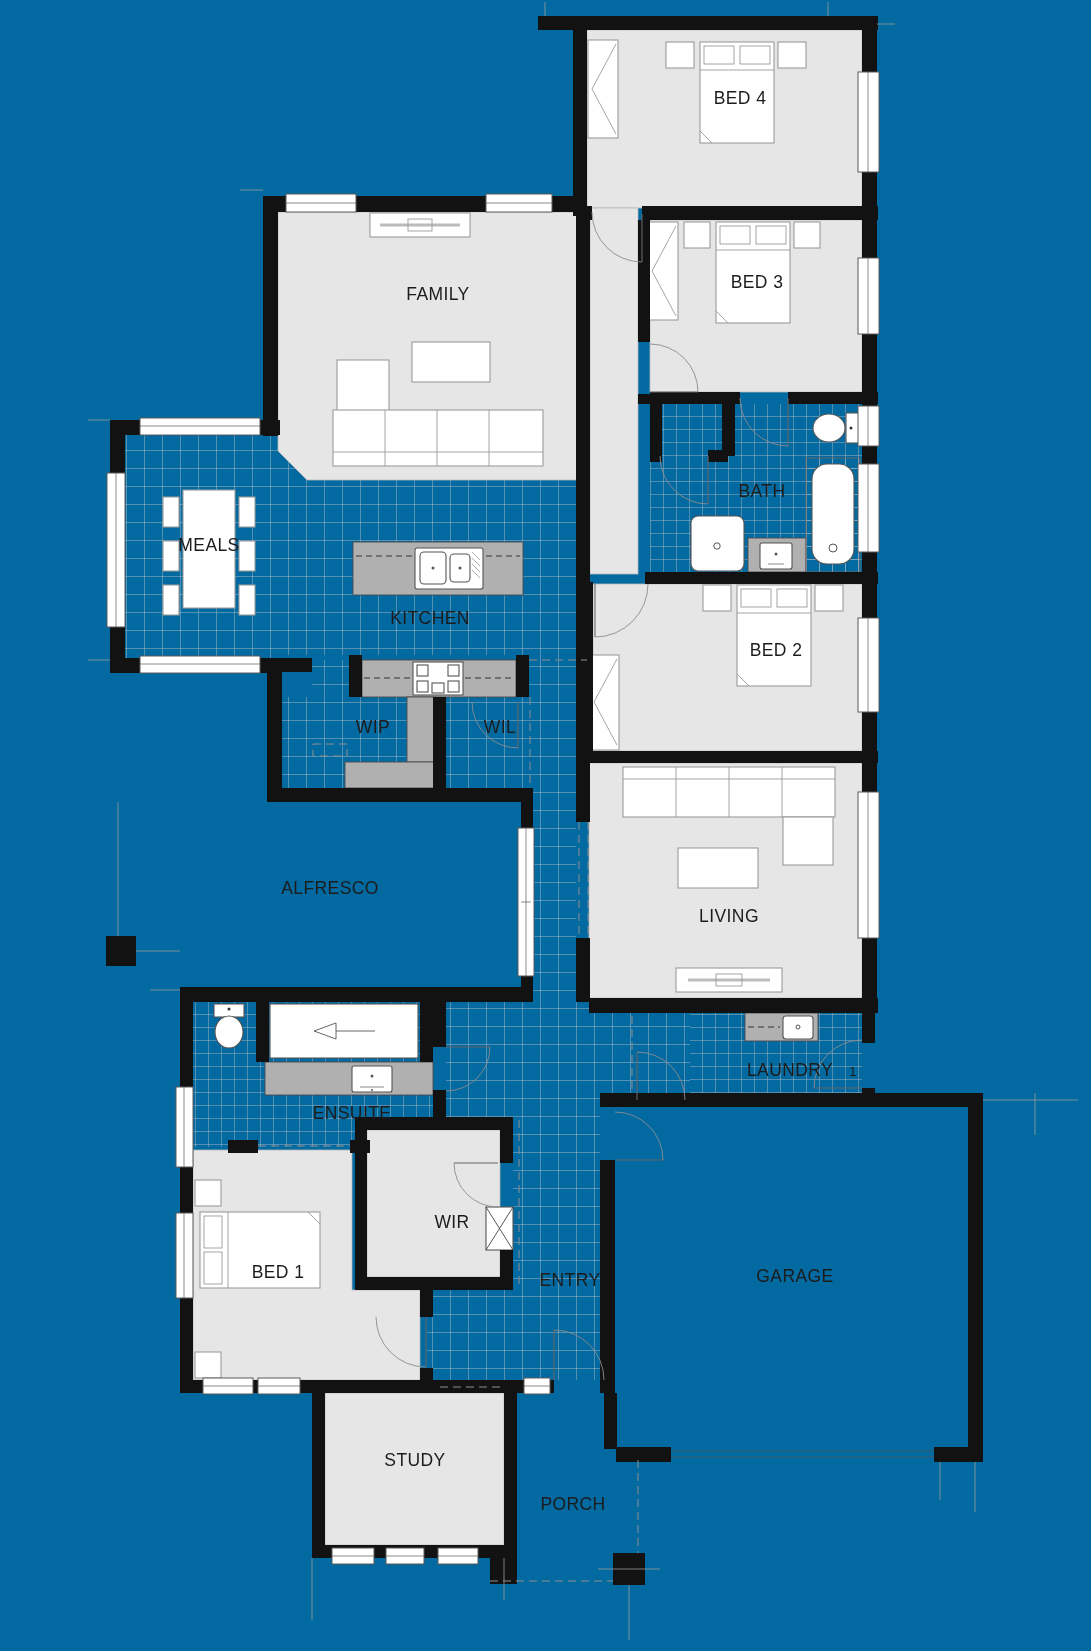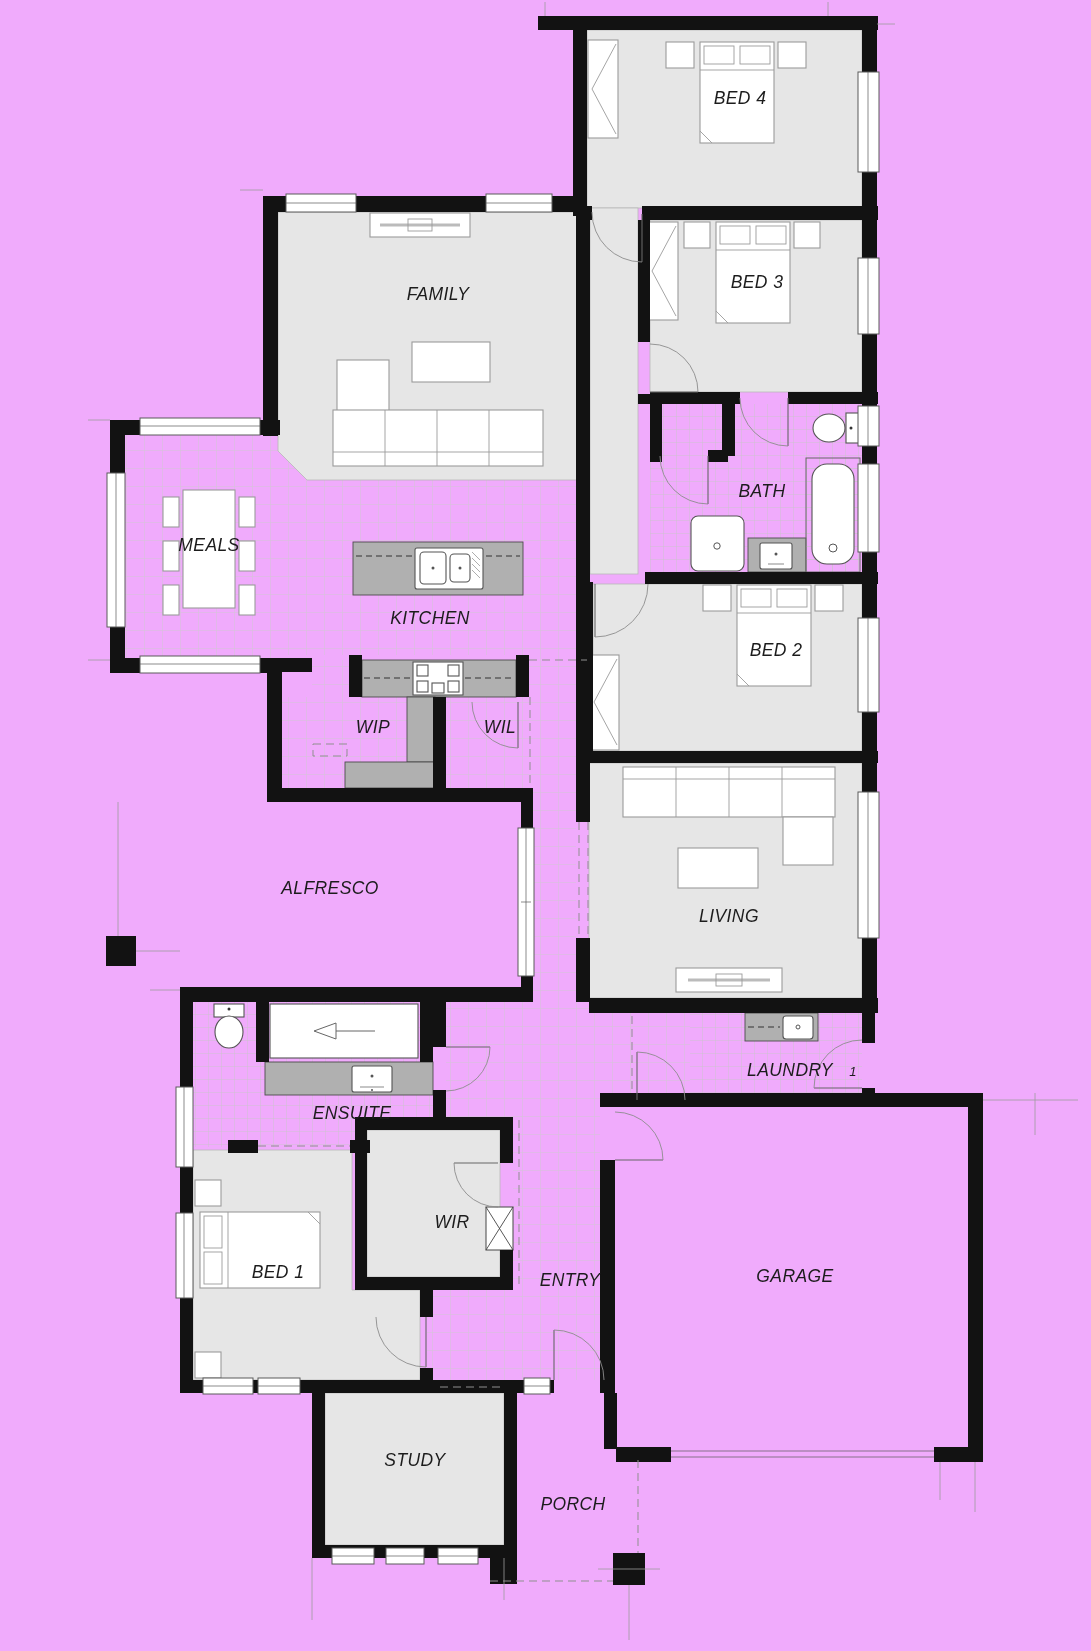--- a/index.html
+++ b/index.html
@@ -1,17 +1,17 @@
 <!DOCTYPE html>
 <html><head>
 <meta charset="utf-8">
 <style>
   html,body{margin:0;padding:0;background:#fff;}
-  .page{position:relative;width:1091px;height:1651px;background:#f0abfc;overflow:hidden;
-        font-family:"Liberation Sans",sans-serif;font-style:italic;}
+  .page{position:relative;width:1091px;height:1651px;background:#0369a1;overflow:hidden;
+        font-family:"Liberation Sans",sans-serif;}
   svg{position:absolute;left:0;top:0;}
   .w{fill:#121212;}
   .carpet{fill:#e6e6e6;stroke:#b8b8b8;stroke-width:0.8;}
   .tile18{fill:url(#t18);}
   .tile13{fill:url(#t13);}
   .bench{fill:#b0b0b0;stroke:#4c4c4c;stroke-width:0.9;}
   .f{fill:#ffffff;stroke:#9b9b9b;stroke-width:1.1;}
   .fl{fill:none;stroke:#9b9b9b;stroke-width:0.9;}
   .fix{fill:#ffffff;stroke:#555555;stroke-width:1.1;}
   .win{fill:#ffffff;stroke:#5a5a5a;stroke-width:1;}

